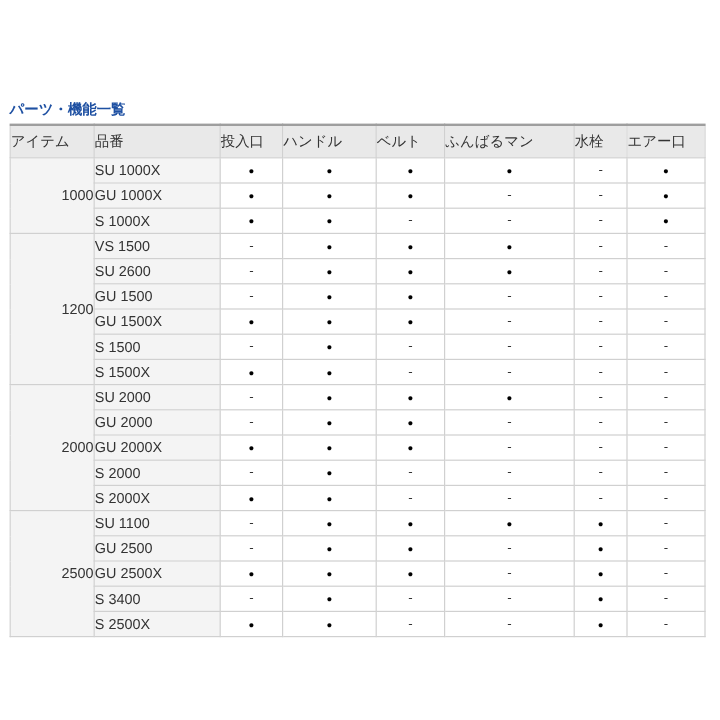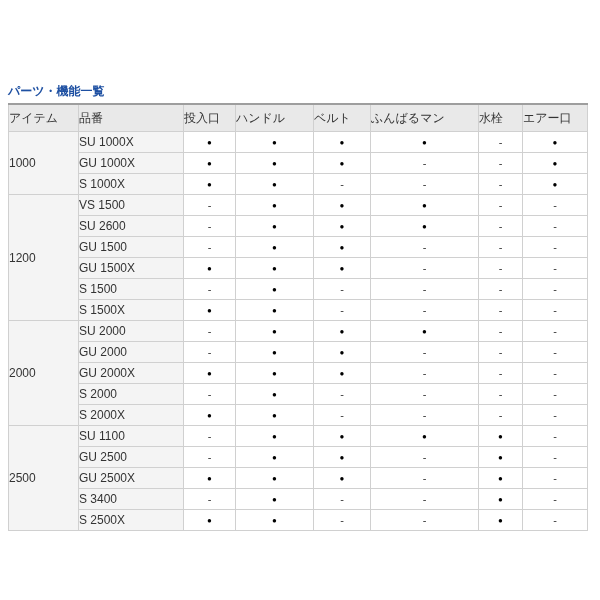--- a/index.html
+++ b/index.html
@@ -40,21 +40,21 @@
     overflow:hidden;
     white-space:nowrap;
   }
   .parts-table th{
     background:var(--header-bg);
     height:26px;
     font-weight:normal;
     text-align:left;
   }
   .parts-table td{height:20px;}
-  .item-cell{background:var(--label-bg);text-align:left;}
+  .item-cell{background:var(--label-bg);text-align:right;}
   .model-cell{background:var(--label-bg);text-align:left;padding-left:10px;margin-top:27px;}
   .value-cell{text-align:center;background:#ffffff;}
   .value-cell.dot{font-size:8px;color:var(--dot);}
   .value-cell.dash{font-size:11px;color:var(--text);}
   
   col.c-item{width:70px;}
   col.c-model{width:105px;}
   col.c-inlet{width:52px;}
   col.c-handle{width:78px;}
   col.c-belt{width:57px;}

